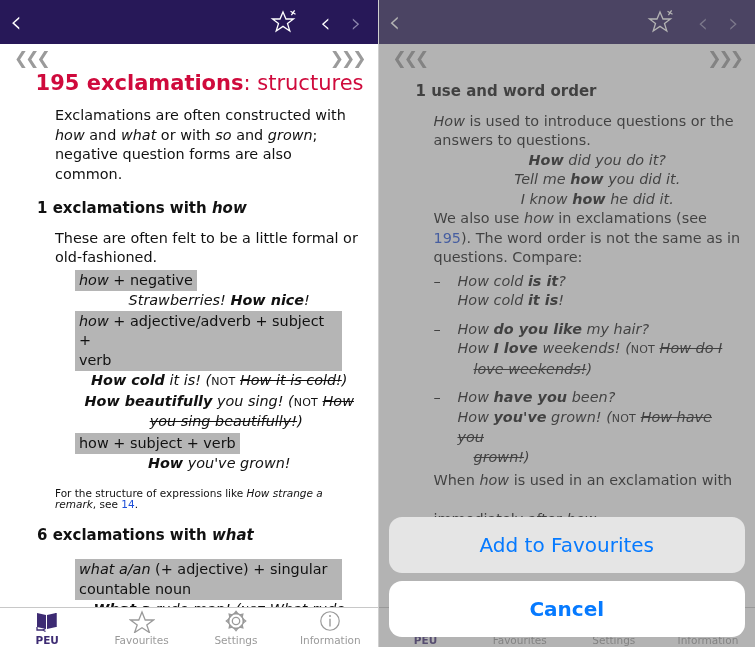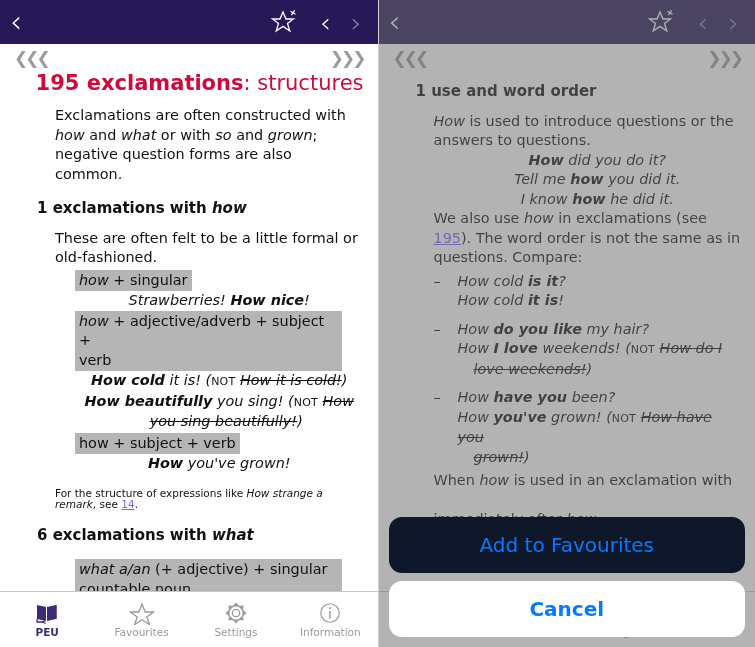--- a/index.html
+++ b/index.html
@@ -38,51 +38,51 @@
   
   .content{padding:0 14px;font-size:14.4px;color:#111;line-height:19.5px;margin-left:23px;}
   .para{margin:10px 0 0 18px;}
   .sec-head{font-weight:bold;font-size:15px;margin:15px 0 0 0;}
   .sec-head i{font-style:italic;}
   .indent{margin-left:18px;}
   .boxblock{background:#b5b5b5;padding:1px 4px;margin-left:38px;display:block;}
   .ex{margin-left:38px;text-align:center;}
   .strike{text-decoration:line-through;}
   .smallcap{font-size:11px;font-variant:small-caps;letter-spacing:.2px;}
-  .xref{color:#8b5cf6;text-decoration:underline;}
+  .xref{color:#1d4ed8;}
   .note{font-size:10.5px;line-height:11px;margin:14px 0 0 18px;color:#111;}
   i{font-style:italic;}
   b{font-weight:bold;}
 
   
   .dash{display:flex;margin-left:18px;margin-top:4px;}
   .dash .d{width:24px;flex:0 0 24px;}
   .dash .t{flex:1;}
 
   
   .tabbar{
-    position:absolute;left:0;bottom:0;width:100%;height:56px;
+    position:absolute;left:0;bottom:0;width:100%;height:40px;
     border-top:1px solid #c8c8c8;background:#ffffff;
     display:flex;box-sizing:border-box;
   }
   .tab{flex:1;display:flex;flex-direction:column;align-items:center;justify-content:center;gap:2px;}
   .tab .lbl{font-size:10.5px;color:#9a9a9a;}
   .tab.active .lbl{color:#3d2b73;font-weight:bold;}
   .tab .ico{height:22px;display:flex;align-items:center;justify-content:center;}
 
   
   .dim{
     position:absolute;inset:0;background:rgba(110,110,110,0.52);
     pointer-events:none;
   }
 
   
   .sheet{position:absolute;left:0;bottom:0;width:100%;padding:0 10px 10px 10px;box-sizing:border-box;}
   .sheet-btn{
-    background:#0f172a;border-radius:13px;height:56px;
+    background:#e5e5e5;border-radius:13px;height:56px;
     display:flex;align-items:center;justify-content:center;
     font-size:20px;color:#067aff;
   }
   .sheet-btn.cancel{background:#ffffff;font-weight:bold;margin-top:8px;}
 </style>
 </head>
 <body>
 
 <div class="screen-wrap">
 
@@ -124,21 +124,21 @@
       <div class="sec-head">
         <span>1 exclamations with </span><i>how</i>
       </div>
 
       <div class="para">
         <span>These are often felt to be a little formal or</span><br>
         <span>old-fashioned.</span>
       </div>
 
       <div style="margin-top:2px;">
-        <span class="boxblock" style="display:inline-block;margin-left:38px;"><i>how</i><span> + singular</span></span>
+        <span class="boxblock" style="display:inline-block;margin-left:38px;"><i>how</i><span> + negative</span></span>
       </div>
 
       <div class="ex">
         <i>Strawberries! </i><i><b>How nice</b></i><i>!</i>
       </div>
 
       <div class="boxblock" style="margin-left:38px;margin-right:22px;">
         <i>how</i><span> + adjective/adverb + subject +</span><br><span>verb</span>
       </div>
 

